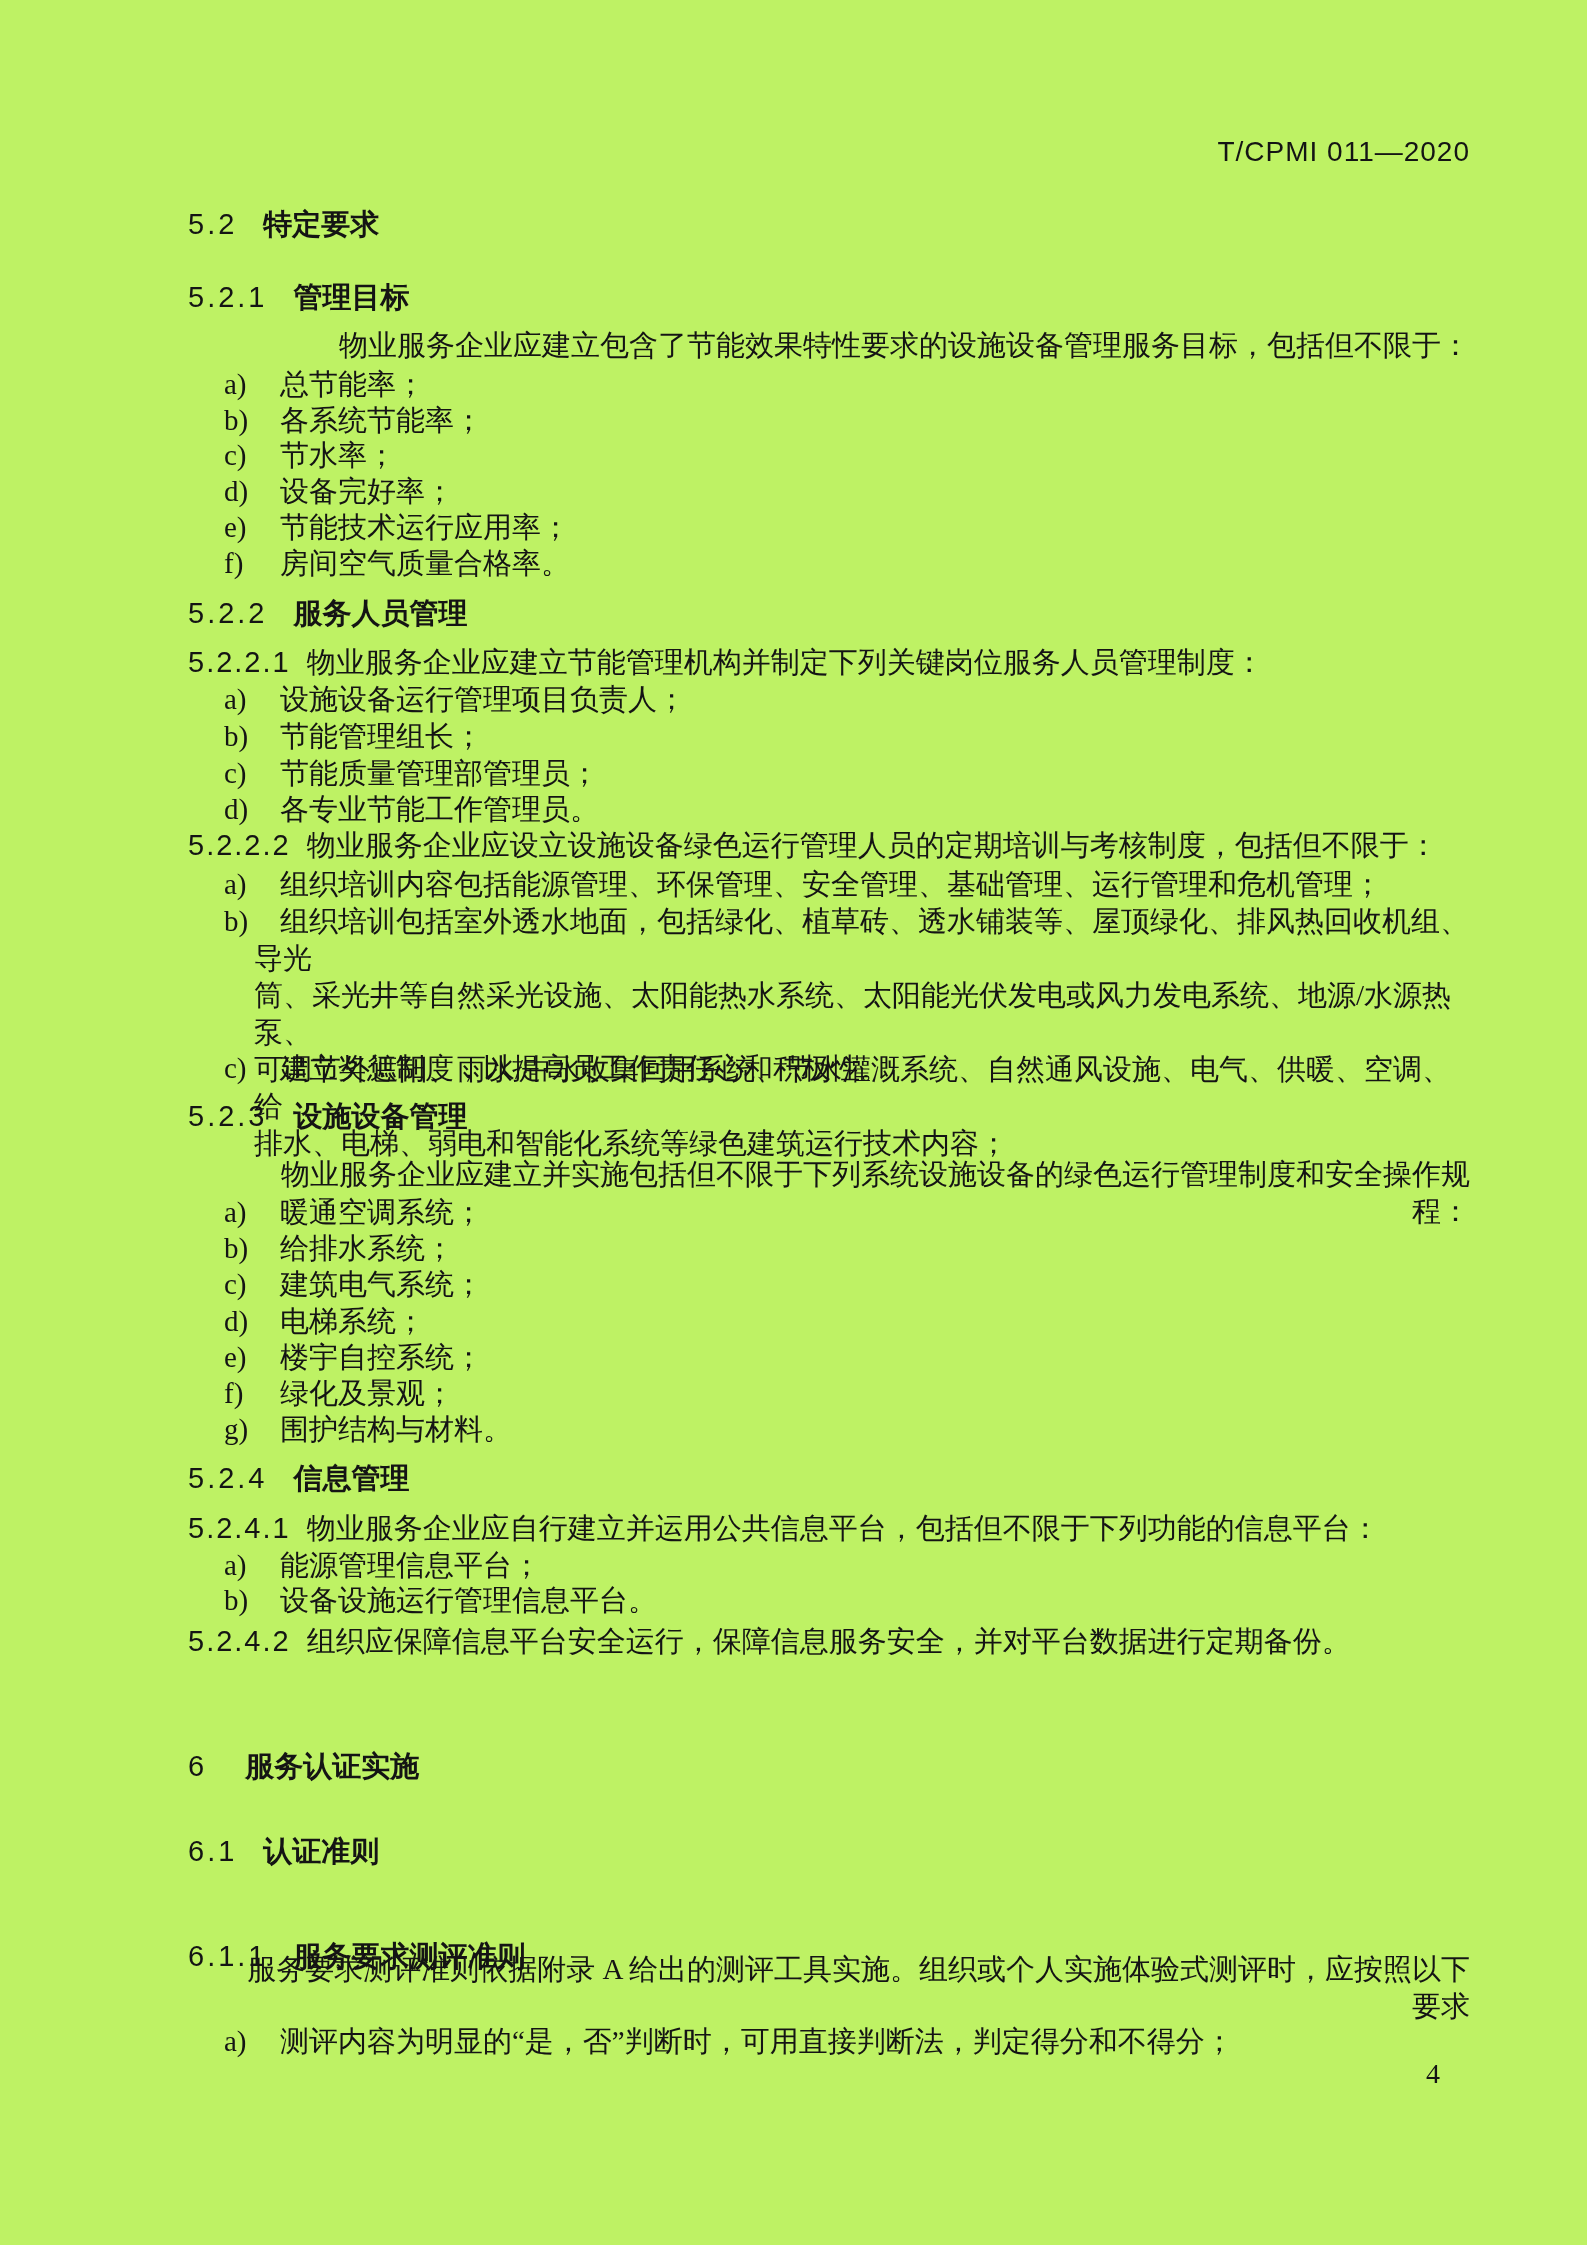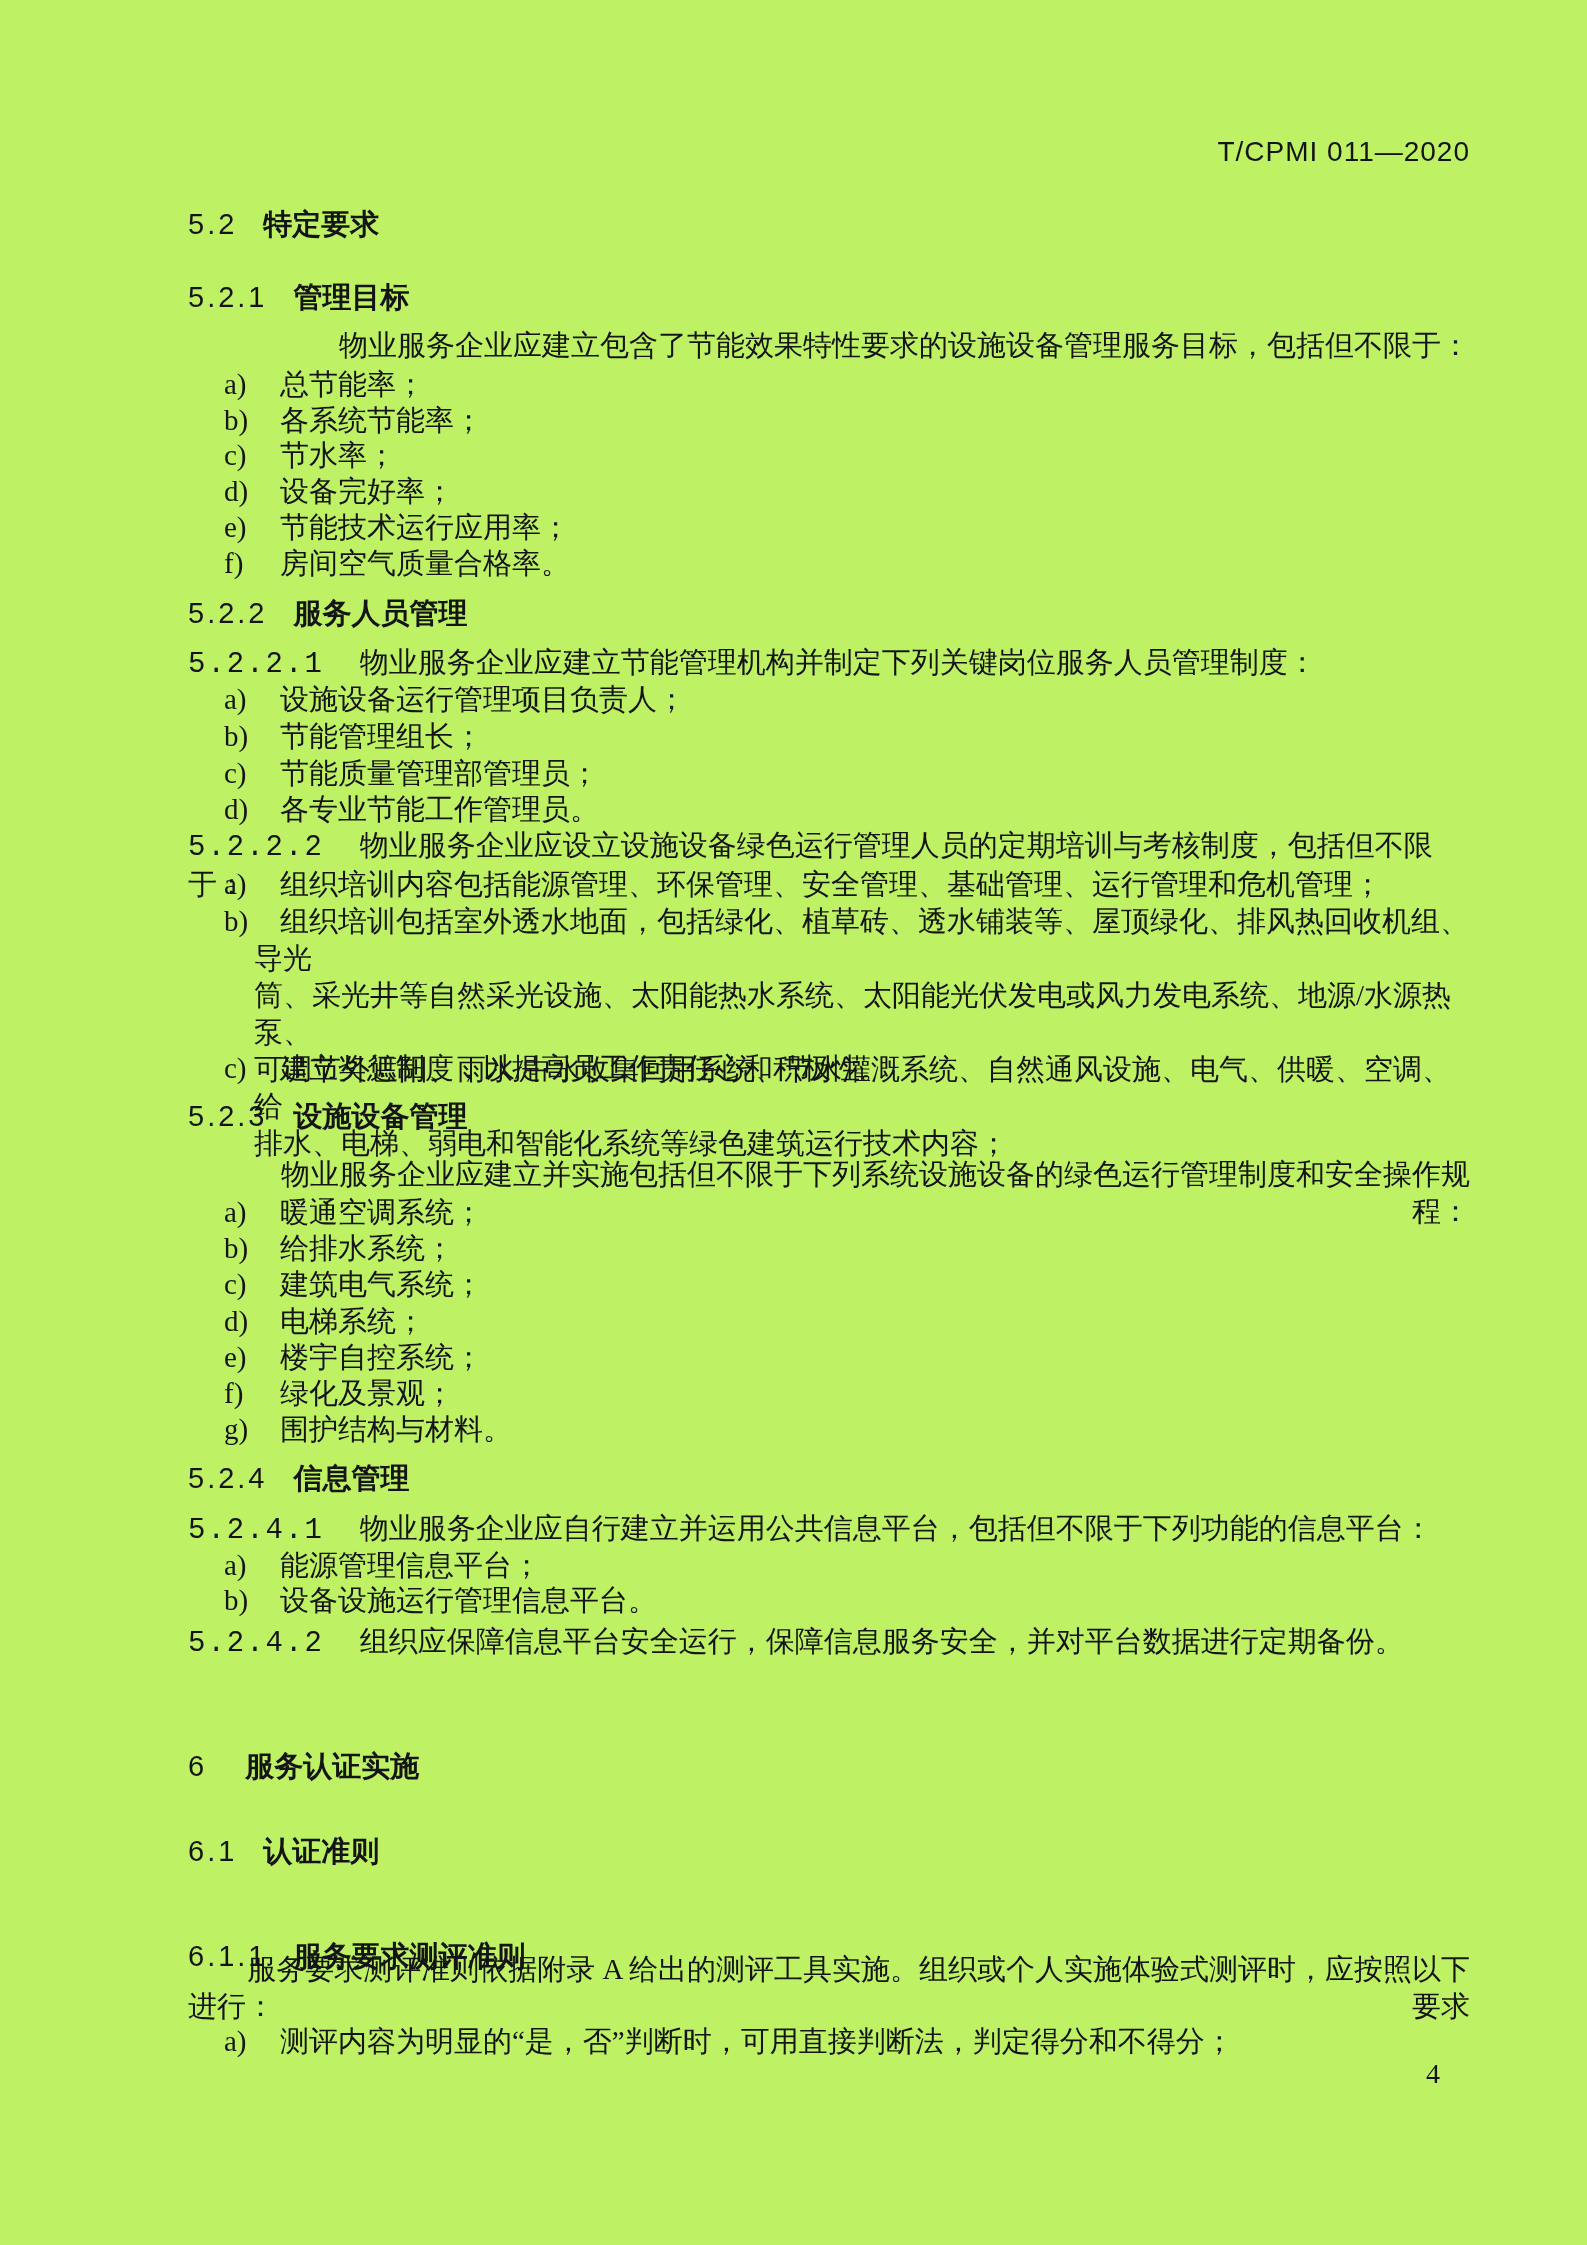--- a/index.html
+++ b/index.html
@@ -6,22 +6,22 @@
   .page{position:relative;width:1587px;height:2245px;background:#bef264;
         font-family:"Liberation Serif","DejaVu Serif",serif;color:#141414;overflow:hidden;}
   .docref{position:absolute;right:117px;top:136px;
           font-family:"Liberation Sans","DejaVu Sans",sans-serif;
           font-size:28px;letter-spacing:1px;white-space:nowrap;}
   .h{position:absolute;left:188px;font-family:"Liberation Sans","DejaVu Sans",sans-serif;
      font-weight:700;font-size:29px;white-space:nowrap;}
   .h .hn{font-weight:400;letter-spacing:3px;margin-right:26px;}
   .h.big .hn{margin-right:38px;}
   .clause{position:absolute;left:188px;width:1282px;font-size:29px;line-height:37px;}
-  .clause .num{font-family:Liberation Mono, monospace;
-               letter-spacing:2px;margin-right:36px;}
+  .clause .num{font-family:Liberation Sans, sans-serif;
+               letter-spacing:2px;margin-right:16px;}
   .para{position:absolute;left:188px;width:1282px;font-size:29px;line-height:37px;}
   .para.ind{text-indent:58px;text-align:right;}
   .item{position:absolute;left:254px;width:1220px;font-size:29px;line-height:37px;}
   .item .lbl{position:absolute;left:-30px;top:0;}
   .item .txt{display:block;text-indent:26px;}
   .item .ln{display:block;}
   .item .ln.first{text-indent:26px;}
   .pageno{position:absolute;left:1426px;top:2058px;font-size:28px;}
 </style>
 </head>
@@ -176,21 +176,20 @@
 
   <div class="h" style="top:1832px">
     <span class="hn">6.1</span><span class="ht">认证准则</span>
   </div>
 
   <div class="h" style="top:1937px">
     <span class="hn">6.1.1</span><span class="ht">服务要求测评准则</span>
   </div>
 
   <div class="para ind" style="top:1951px">服务要求测评准则依据附录 A 给出的测评工具实施。组织或个人实施体验式测评时，应按照以下要求</div>
-  <div class="para" style="top:1988px">进行：</div>
 
   <div class="item" style="top:2023px">
       <span class="lbl">a)</span>
       <span class="txt">测评内容为明显的“是，否”判断时，可用直接判断法，判定得分和不得分；</span>
     </div>
 
   <div class="pageno">4</div>
 
 </div>
 

